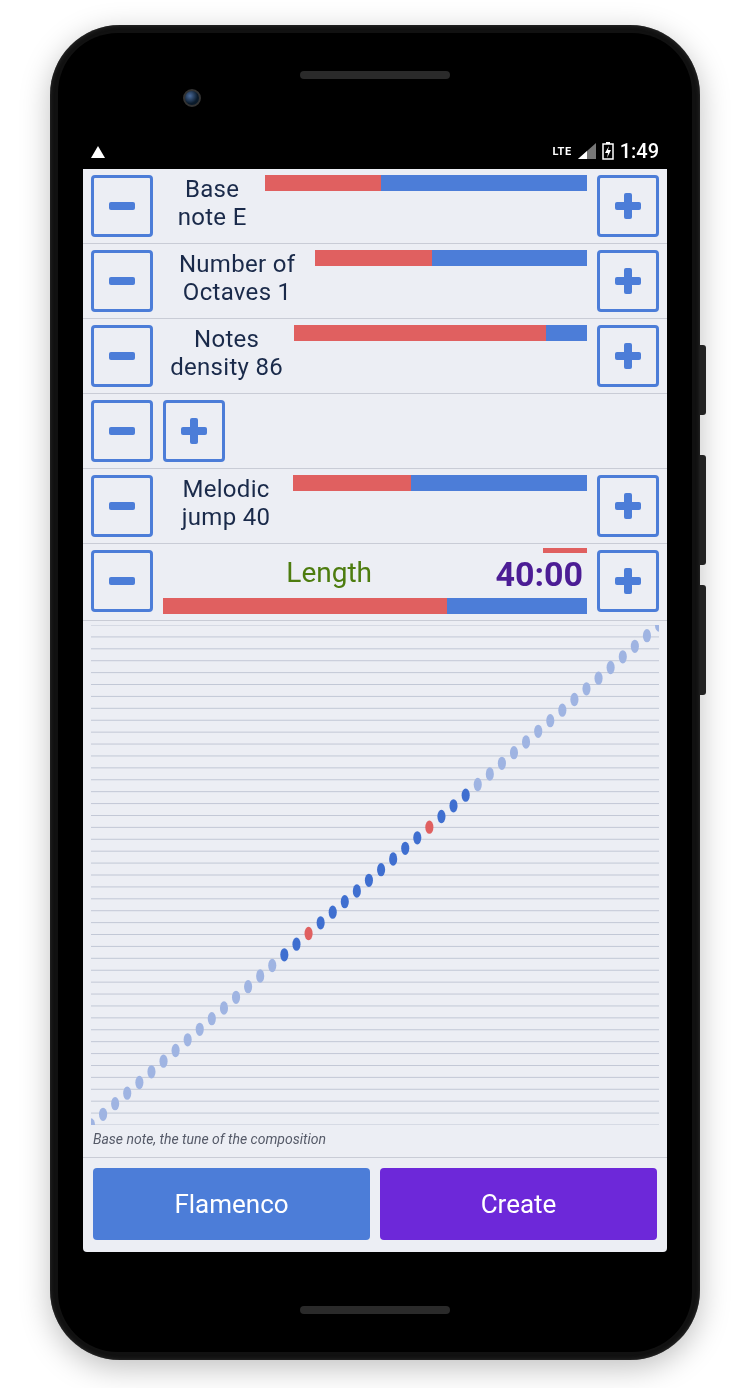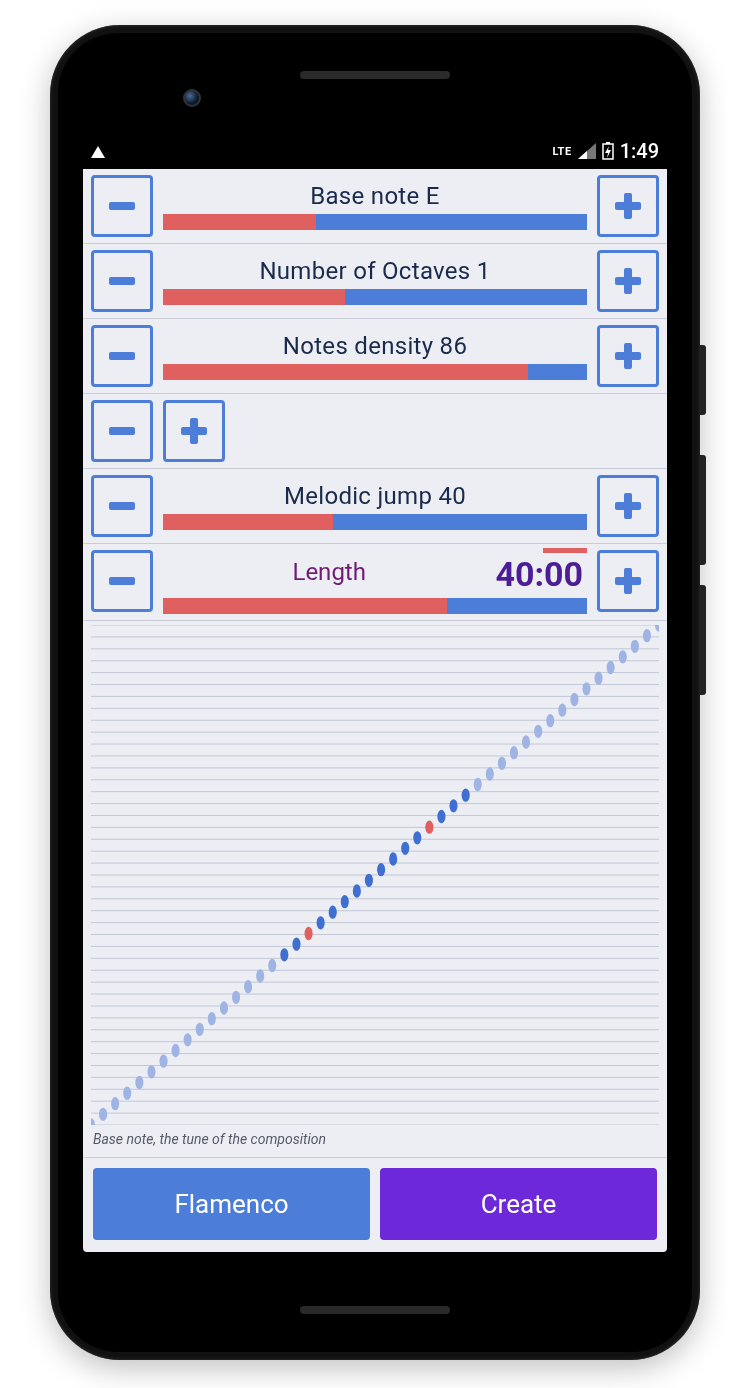--- a/index.html
+++ b/index.html
@@ -80,37 +80,37 @@
     width: 62px; height: 62px;
     border: 3px solid #4c7dd8;
     background: #eceef4;
     border-radius: 4px;
     display: flex; align-items: center; justify-content: center;
     cursor: pointer;
   }
   .minus, .plus { fill: #4c7dd8; }
   .row-body {
     flex: 1;
-    display: flex; flex-direction: column; justify-content: center;
+    display: flex; justify-content: center;
     gap: 4px;
   }
   .row-label {
     text-align: center;
     font-size: 24px;
     color: #1a2a4a;
     letter-spacing: 0.3px;
   }
   .bar {
     height: 16px;
     display: flex;
     width: 100%;
   }
   .bar .fill { background: #e06060; }
   .bar .rest { background: #4c7dd8; flex: 1; }
-  .length-label { flex: 1; text-align: center; font-size: 24px; color: #701a75; }
+  .length-label { flex: 1; text-align: center; font-size: 28px; color: #4d7c0f; }
   .length-value {
     font-size: 34px; font-weight: 700; color: #4c1d95;
     position: relative; padding-right: 4px; padding-top: 4px;
   }
   .length-value::before {
     content: ""; position: absolute; top: -2px; right: 0; width: 44px; height: 5px; background: #e06060;
   }
   .length-col { display:flex; flex-direction:column; gap:4px; flex:1; }
   .length-row-inner { display:flex; align-items:center; }
 

